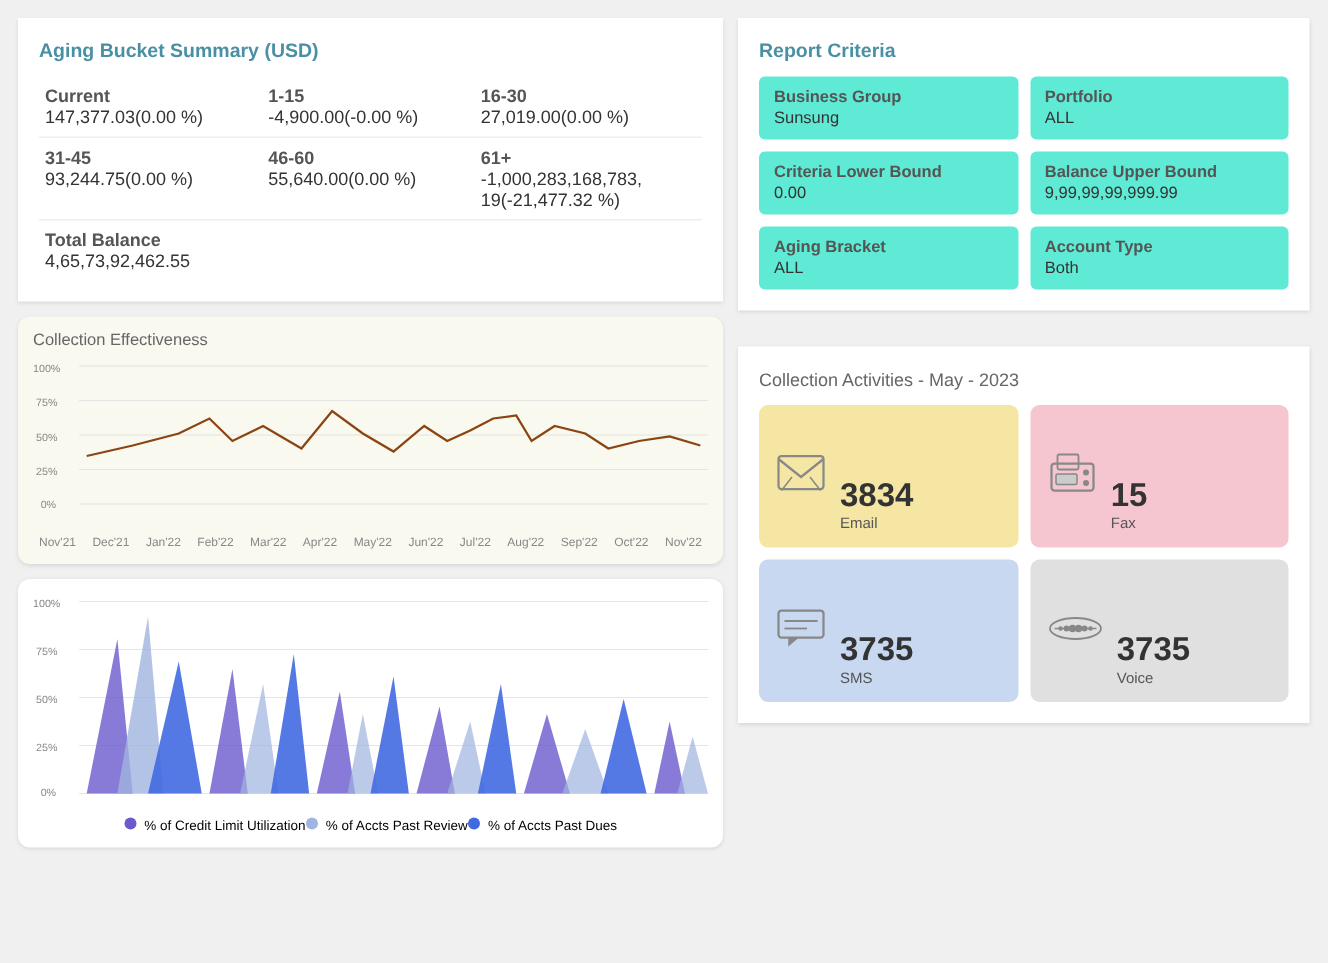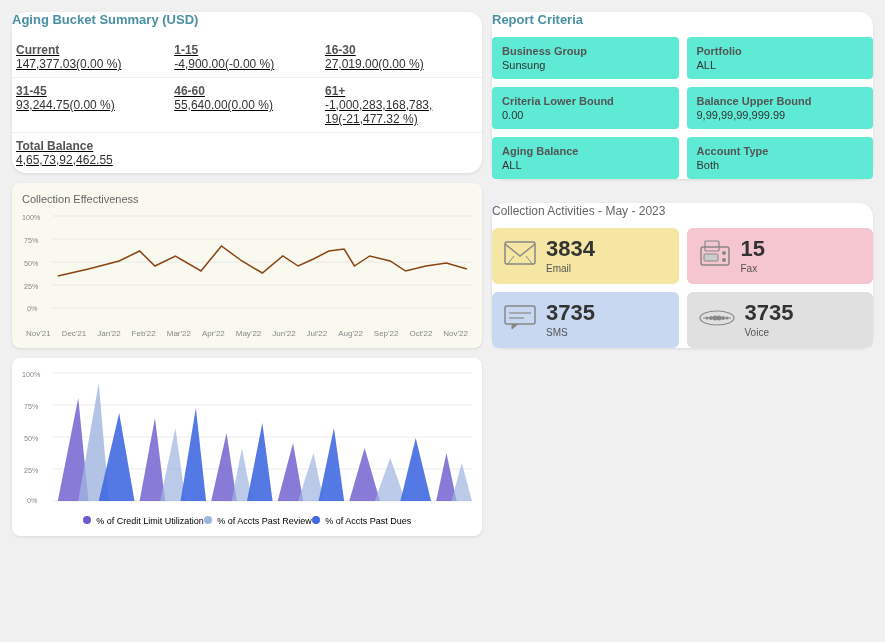--- a/index.html
+++ b/index.html
@@ -19,35 +19,35 @@
       gap: 10px;
     }
     .right-panel {
       flex: 1;
       display: flex;
       flex-direction: column;
       gap: 24px;
     }
     .card {
       background: #fff;
-      border-radius: 14px;
+      border-radius: 0;
+      padding: 14px;
       box-shadow: 0 1px 3px rgba(0,0,0,0.1);
     }
     .card-title {
       font-size: 13px;
       font-weight: bold;
       color: #4a90a4;
       margin-bottom: 10px;
     }
     
     .aging-table {
       width: 100%;
       border-collapse: collapse;
       font-size: 12px;
-      text-decoration: underline;
     }
     .aging-table td {
       padding: 6px 4px;
       border-bottom: 1px solid #eee;
       vertical-align: top;
     }
     .aging-table tr:last-child td {
       border-bottom: none;
       margin-top: 28px;
     }
@@ -140,20 +140,21 @@
     .coll-item.pink { background: #f5c6d0; }
     .coll-item.blue { background: #c8d8f0; }
     .coll-item.gray { background: #e0e0e0; }
     .coll-icon {
       font-size: 22px;
       color: #666;
     }
     .coll-info {
       display: flex;
       flex-direction: column;
+      margin-top: 39px;
     }
     .coll-number {
       font-size: 22px;
       font-weight: bold;
       color: #333;
       line-height: 1;
     }
     .coll-label {
       font-size: 10px;
       color: #555;
@@ -336,21 +337,21 @@
       </div>
       <div class="criteria-item">
         <div class="criteria-label">Criteria Lower Bound</div>
         <div class="criteria-value">0.00</div>
       </div>
       <div class="criteria-item">
         <div class="criteria-label">Balance Upper Bound</div>
         <div class="criteria-value">9,99,99,99,999.99</div>
       </div>
       <div class="criteria-item">
-        <div class="criteria-label">Aging Balance</div>
+        <div class="criteria-label">Aging Bracket</div>
         <div class="criteria-value">ALL</div>
       </div>
       <div class="criteria-item">
         <div class="criteria-label">Account Type</div>
         <div class="criteria-value">Both</div>
       </div>
     </div>
   </div>
 
   <div class="card">

